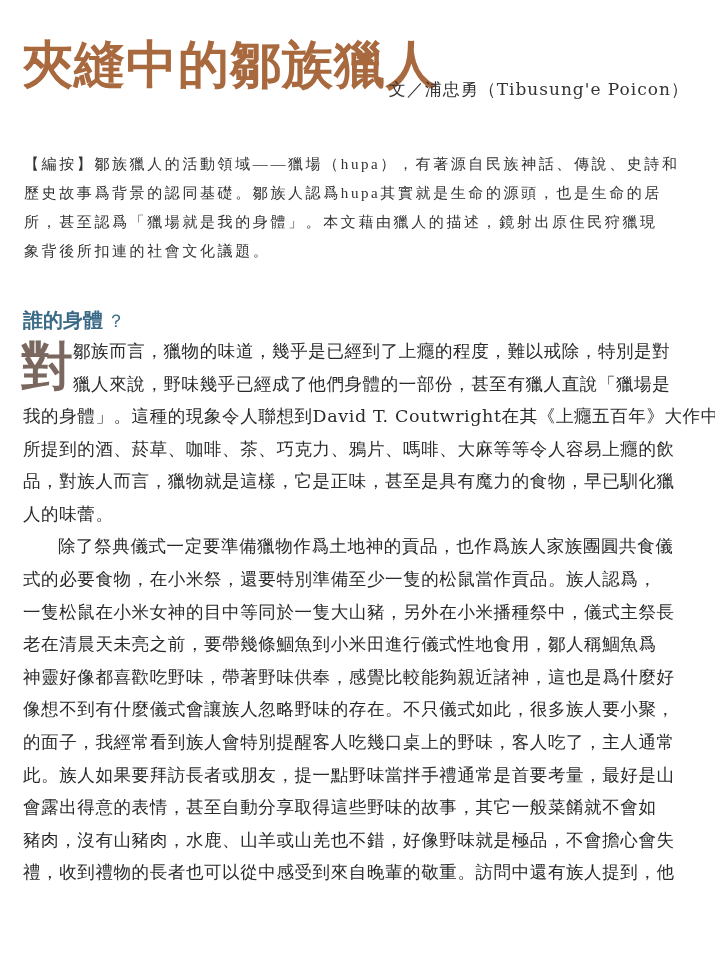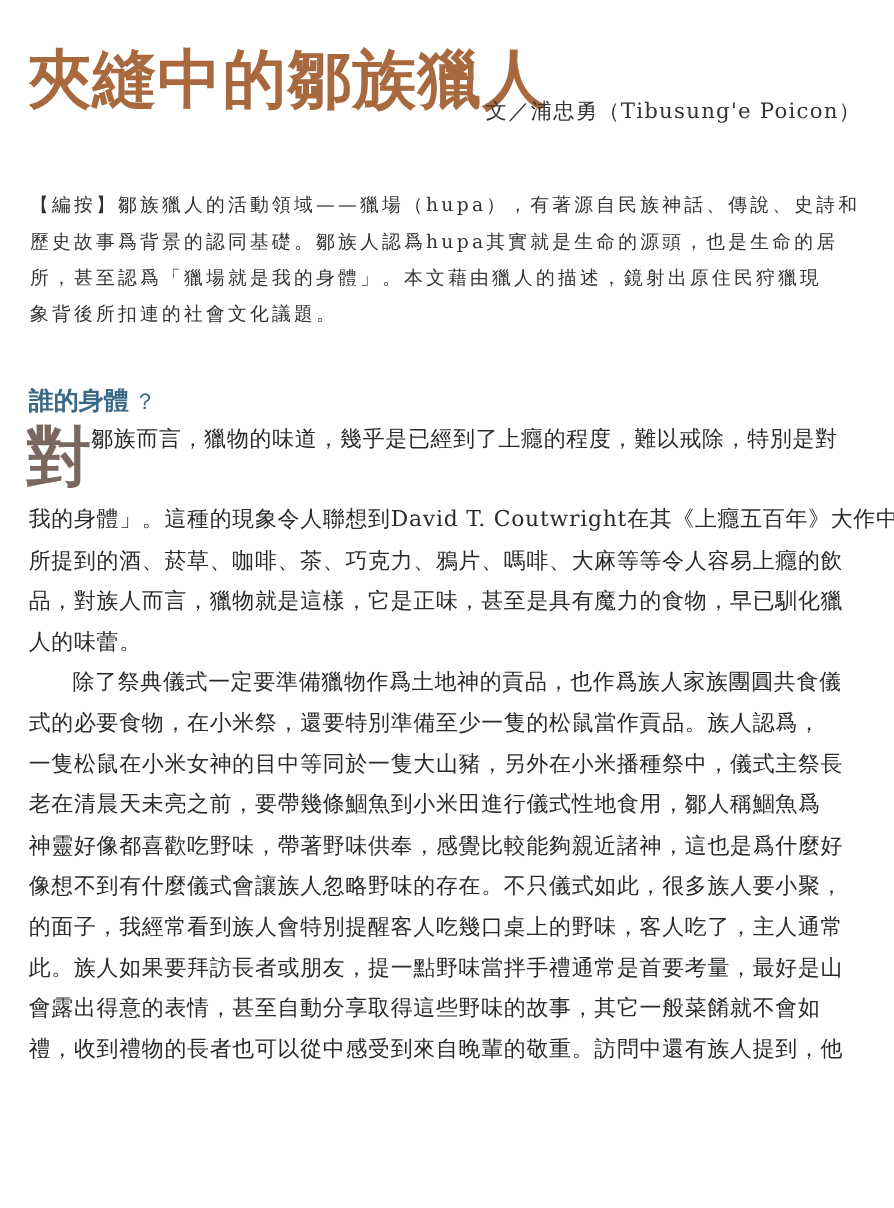--- a/index.html
+++ b/index.html
@@ -41,21 +41,21 @@
       position: absolute;
       left: 24px;
       top: 150px;
       width: 668px;
       font-size: 15px;
       line-height: 29px;
       color: #333;
       letter-spacing: 2.6px;
       text-align: justify;
     }
-    .editor-note .line { display: block; white-space: nowrap; }
+    .editor-note .line { display: block; white-space: nowrap; font-family: Liberation Serif, serif; }
     .section-heading {
       position: absolute;
       left: 23px;
       top: 288px;
       font-family: "DejaVu Sans", "Liberation Sans", sans-serif;
       font-size: 20px;
       font-weight: bold;
       color: #3b6a87;
       line-height: 30px;
       white-space: nowrap;
@@ -117,33 +117,35 @@
 
 <h2 class="section-heading">
   <span>誰的身體</span><span class="q">？</span>
 </h2>
 
 <div class="body-text">
   <div class="dropcap-wrap">
     <span class="dropcap">對</span>
     <div class="dropcap-lines">
       <span class="line">鄒族而言，獵物的味道，幾乎是已經到了上癮的程度，難以戒除，特別是對</span>
+      <span class="line">獵人來說，野味幾乎已經成了他們身體的一部份，甚至有獵人直說「獵場是</span>
     </div>
   </div>
   <div>
     <span class="line">我的身體」。這種的現象令人聯想到David T. Coutwright在其《上癮五百年》大作中</span>
     <span class="line">所提到的酒、菸草、咖啡、茶、巧克力、鴉片、嗎啡、大麻等等令人容易上癮的飲</span>
     <span class="line">品，對族人而言，獵物就是這樣，它是正味，甚至是具有魔力的食物，早已馴化獵</span>
     <span class="line">人的味蕾。</span>
   </div>
   <div>
     <span class="line indent">除了祭典儀式一定要準備獵物作爲土地神的貢品，也作爲族人家族團圓共食儀</span>
     <span class="line">式的必要食物，在小米祭，還要特別準備至少一隻的松鼠當作貢品。族人認爲，</span>
     <span class="line">一隻松鼠在小米女神的目中等同於一隻大山豬，另外在小米播種祭中，儀式主祭長</span>
     <span class="line">老在清晨天未亮之前，要帶幾條鯝魚到小米田進行儀式性地食用，鄒人稱鯝魚爲</span>
     <span class="line">神靈好像都喜歡吃野味，帶著野味供奉，感覺比較能夠親近諸神，這也是爲什麼好</span>
     <span class="line">像想不到有什麼儀式會讓族人忽略野味的存在。不只儀式如此，很多族人要小聚，</span>
     <span class="line">的面子，我經常看到族人會特別提醒客人吃幾口桌上的野味，客人吃了，主人通常</span>
     <span class="line">此。族人如果要拜訪長者或朋友，提一點野味當拌手禮通常是首要考量，最好是山</span>
     <span class="line">會露出得意的表情，甚至自動分享取得這些野味的故事，其它一般菜餚就不會如</span>
+    <span class="line">豬肉，沒有山豬肉，水鹿、山羊或山羌也不錯，好像野味就是極品，不會擔心會失</span>
     <span class="line">禮，收到禮物的長者也可以從中感受到來自晚輩的敬重。訪問中還有族人提到，他</span>
   </div>
 </div>
 
 </body></html>

